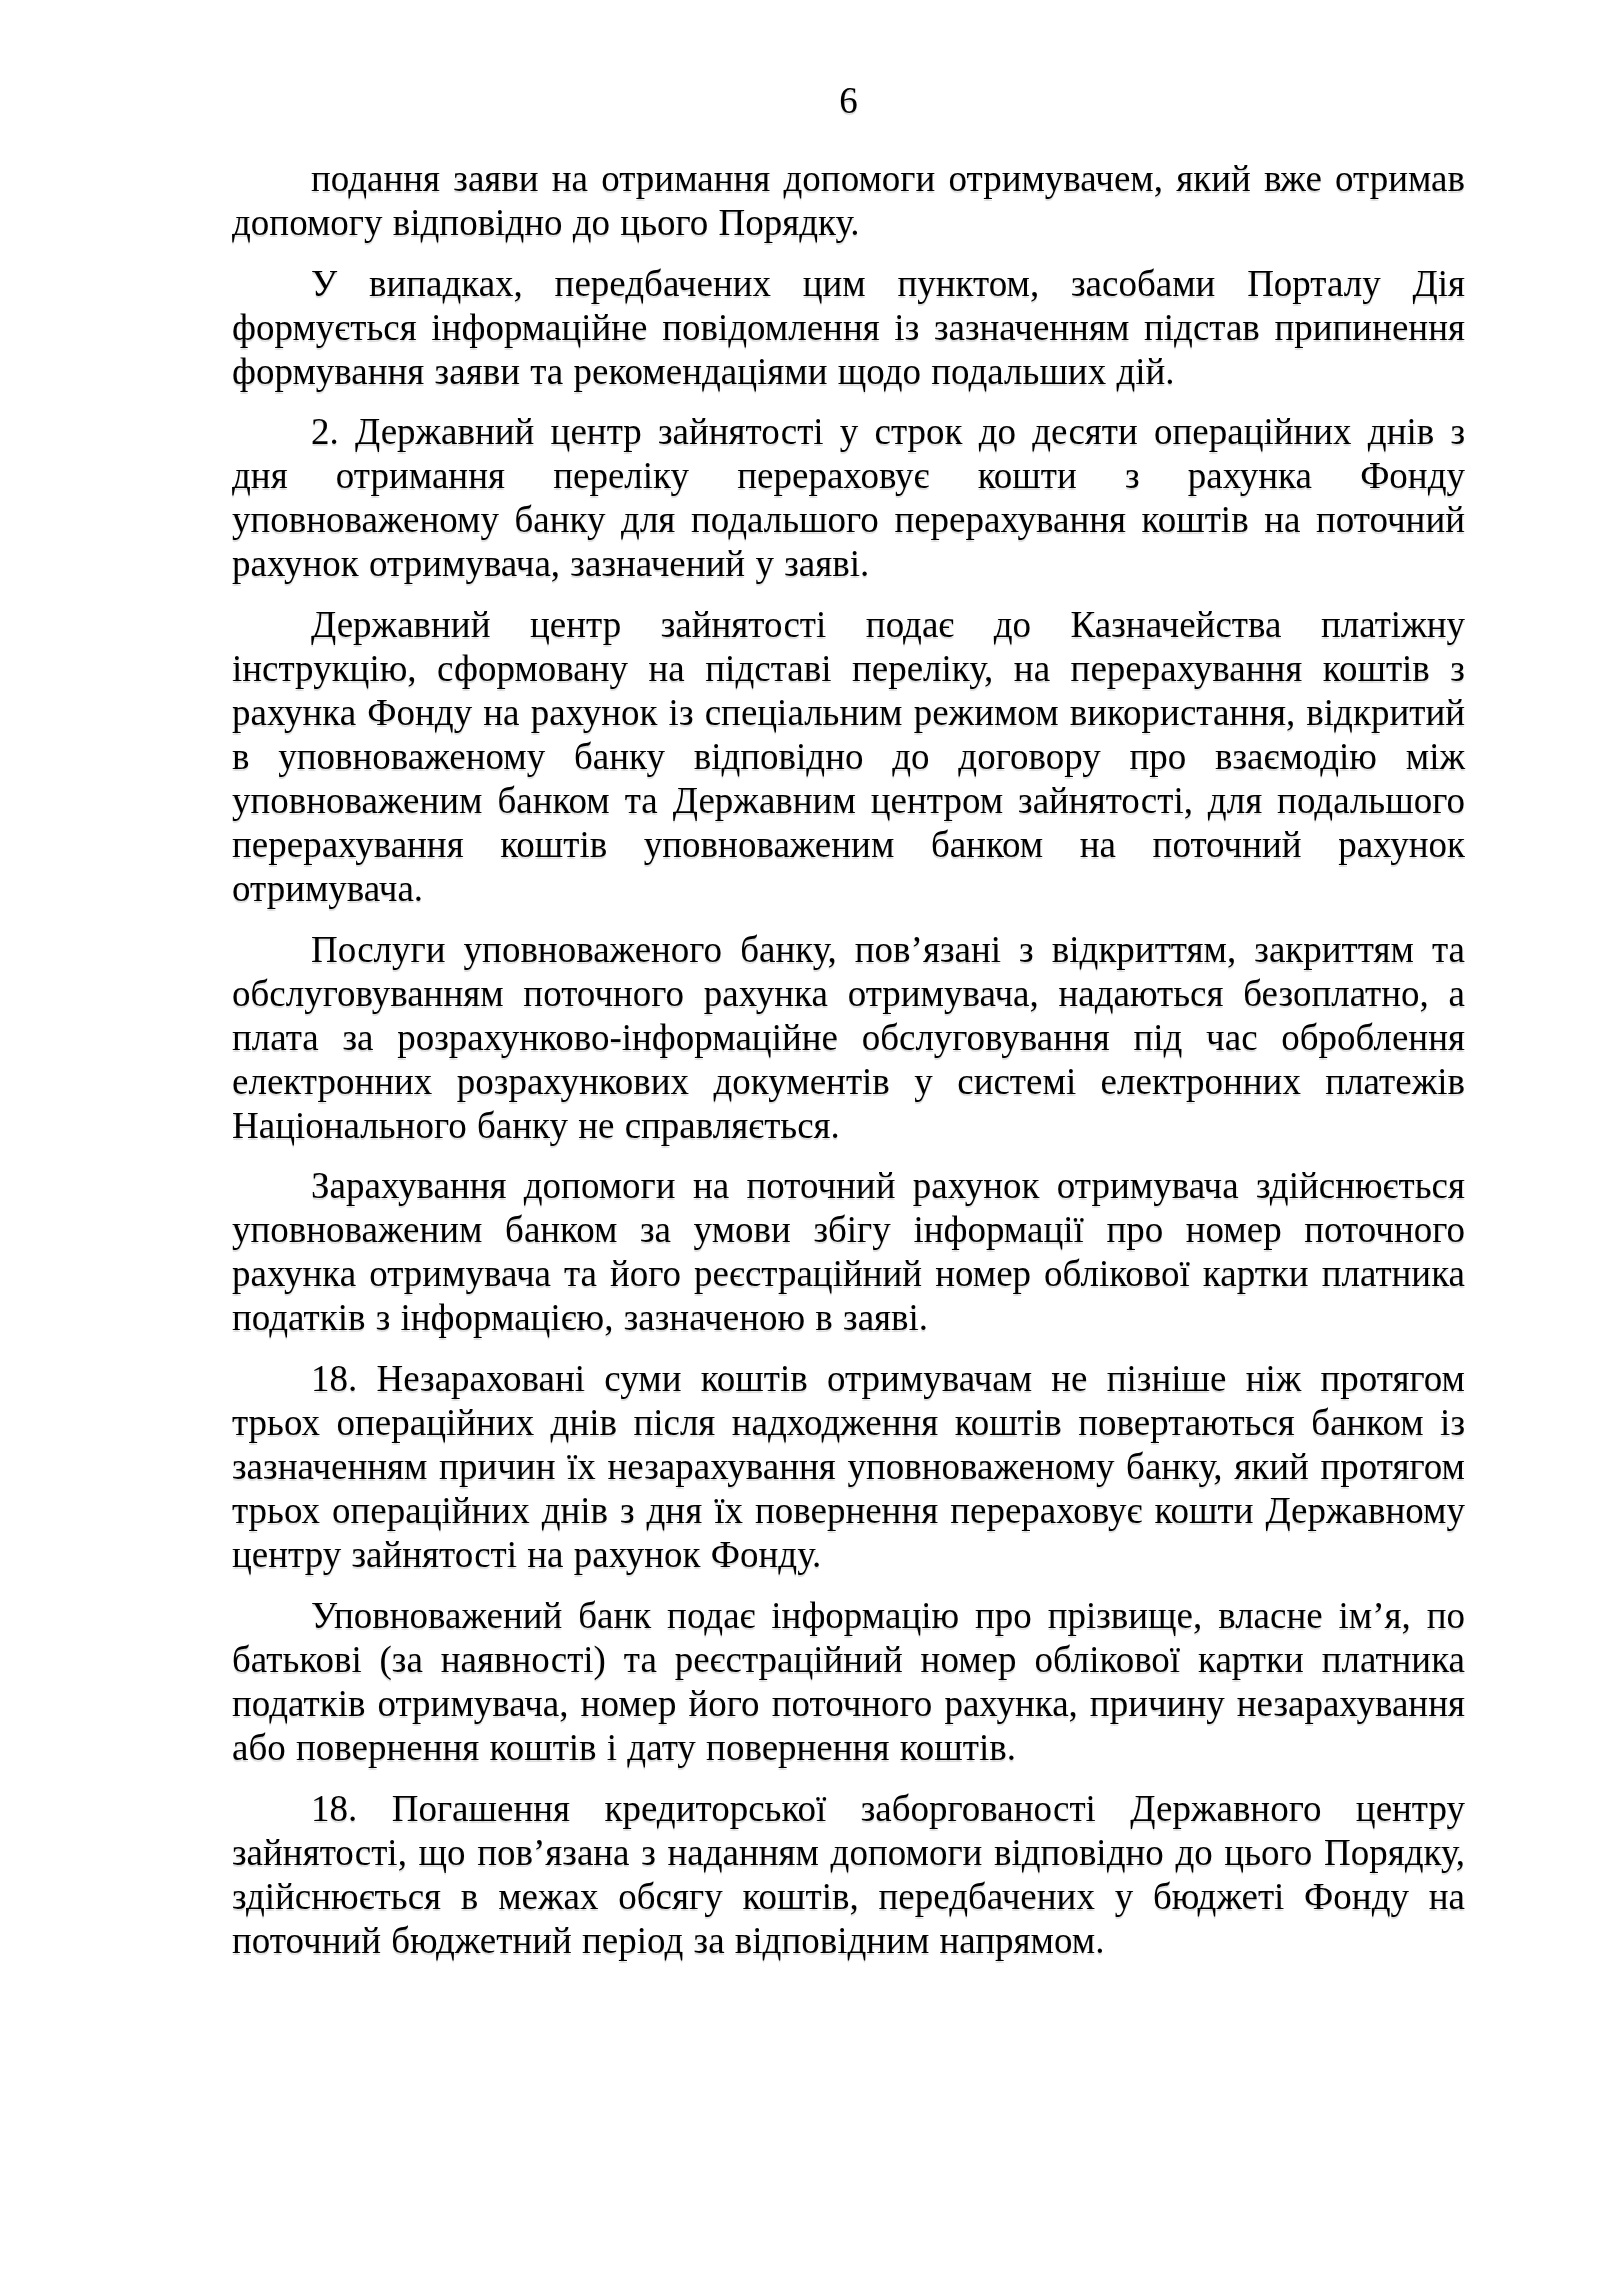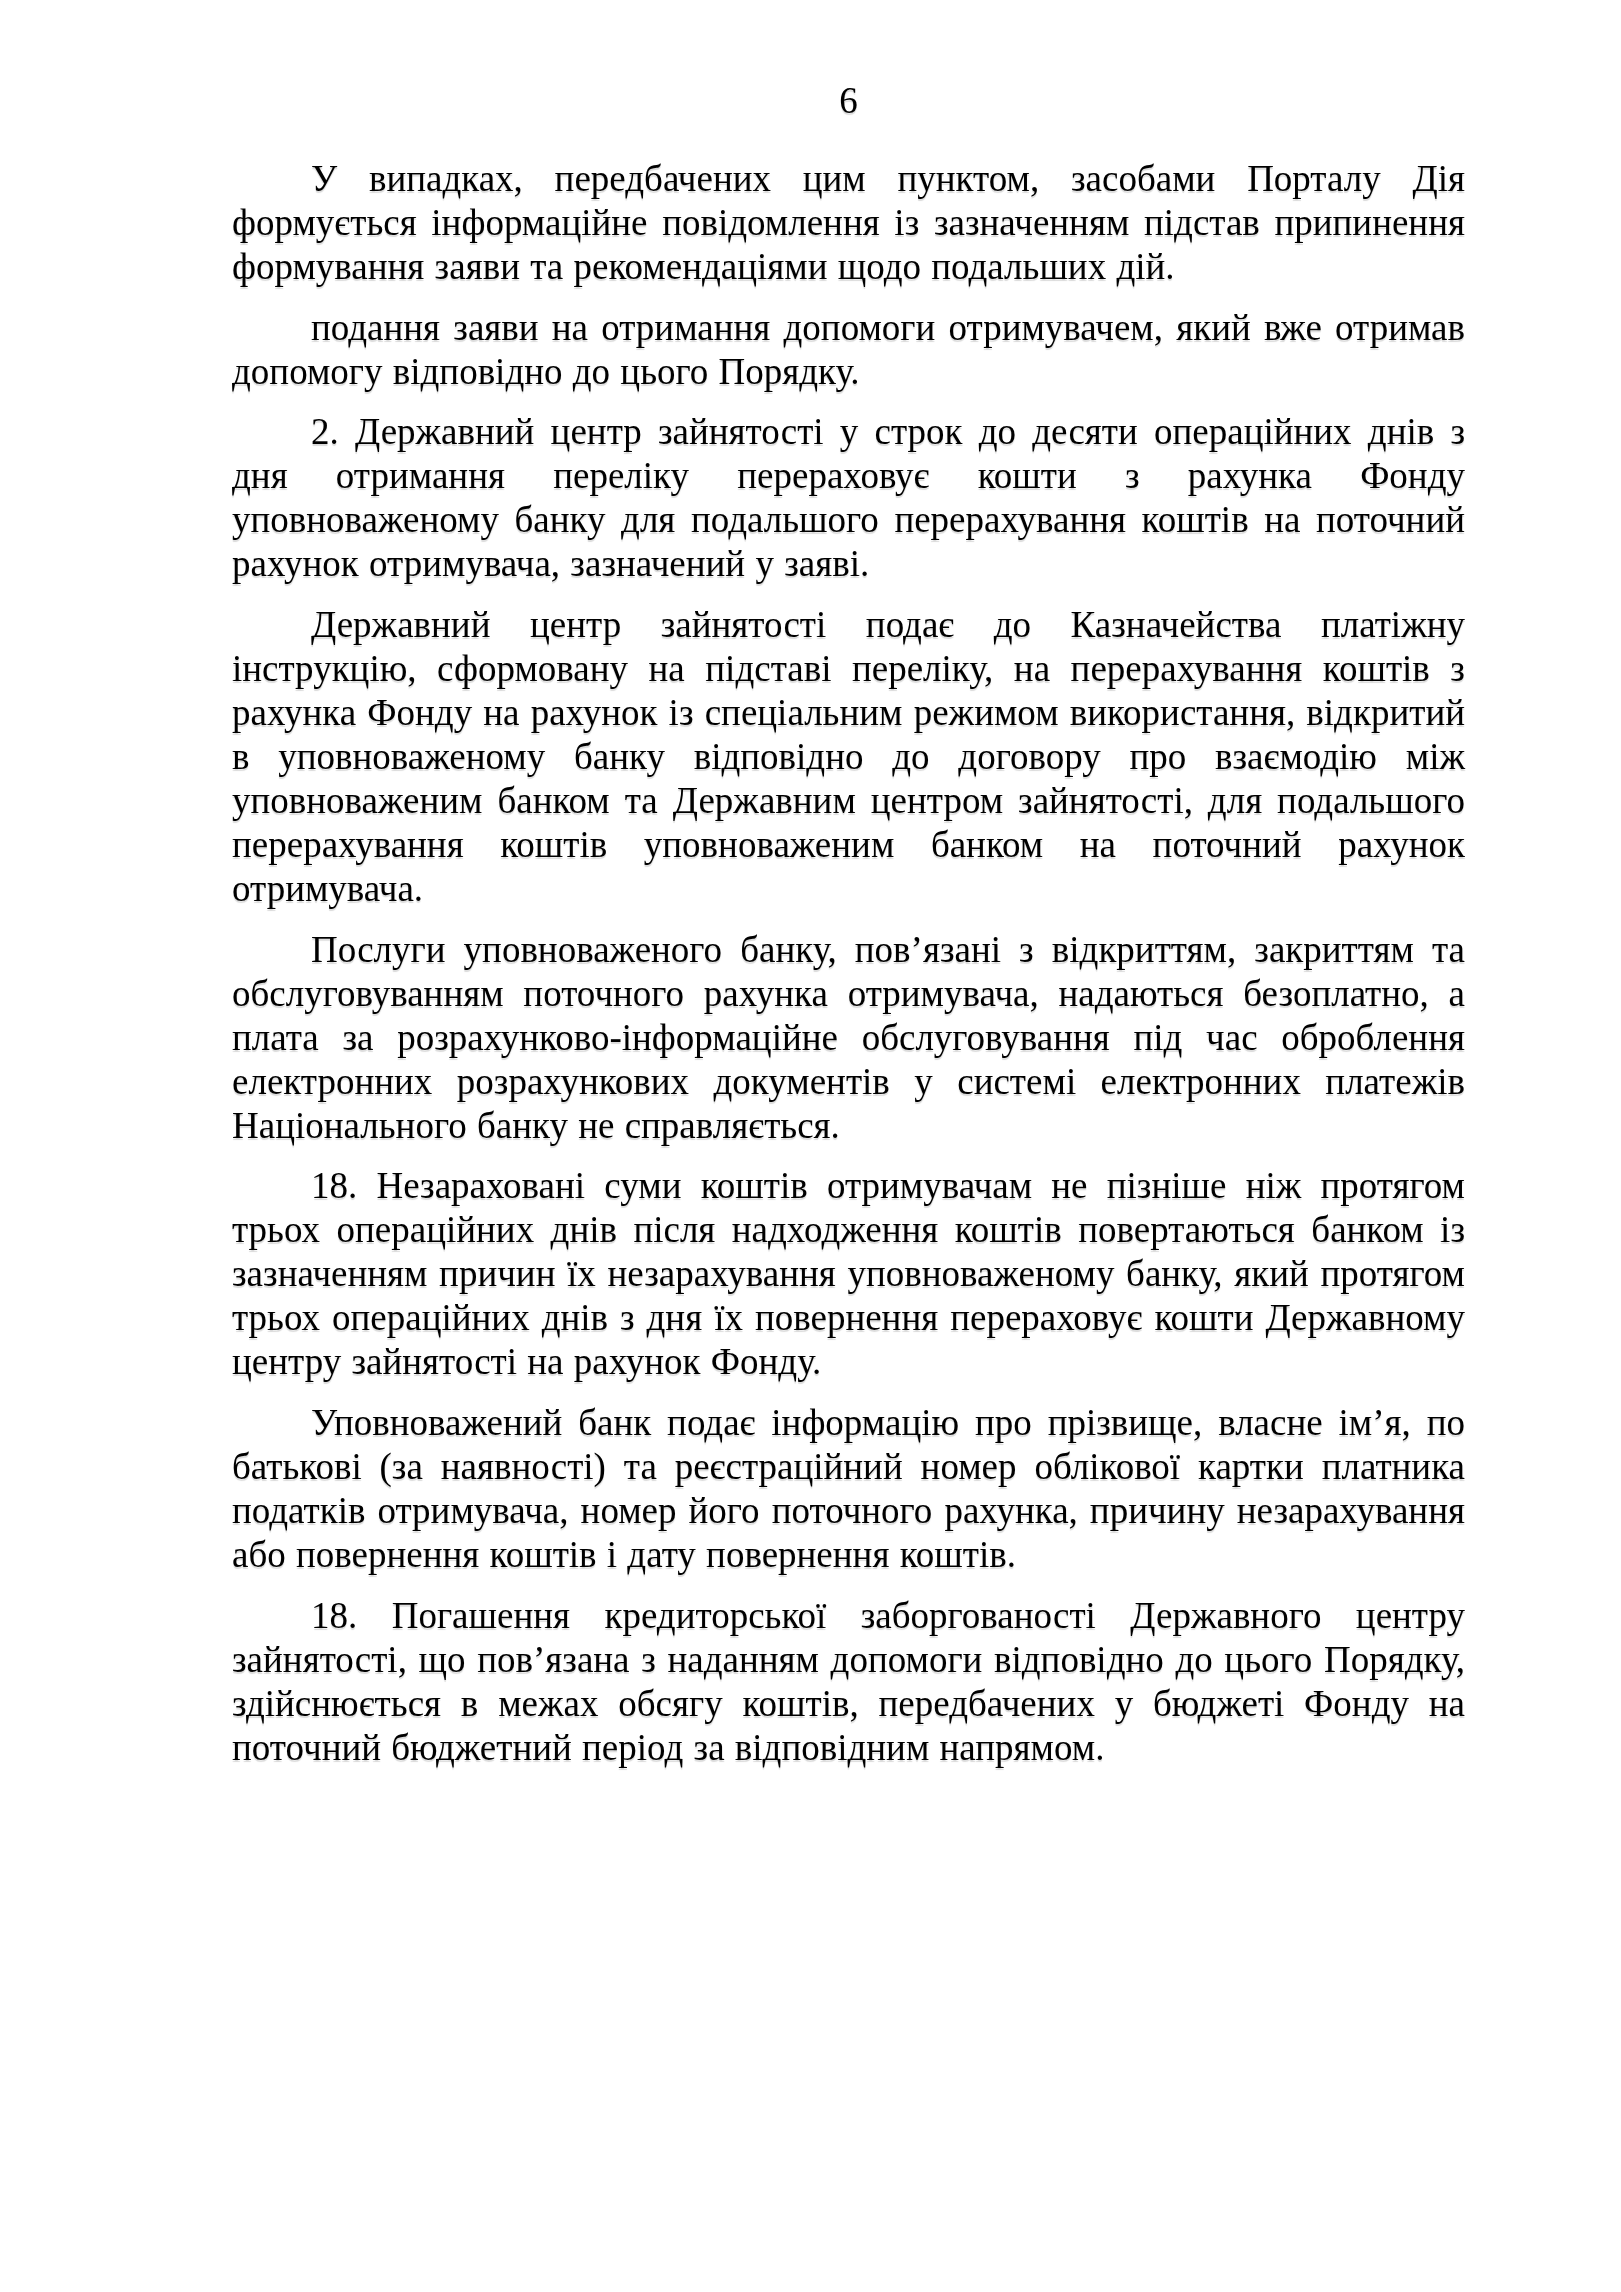--- a/index.html
+++ b/index.html
@@ -43,31 +43,32 @@
     text-shadow: 0 2px 1px rgba(0,0,0,0.15);
   }
 </style>
 </head>
 <body>
 
 <div class="page">
   <div class="content">
     <div class="page-number">6</div>
 
+    <p class="body-para">подання заяви на отримання допомоги отримувачем, який вже отримав допомогу відповідно до цього Порядку.</p>
+
     <p class="body-para">У випадках, передбачених цим пунктом, засобами Порталу Дія формується інформаційне повідомлення із зазначенням підстав припинення формування заяви та рекомендаціями щодо подальших дій.</p>
-
-    <p class="body-para">подання заяви на отримання допомоги отримувачем, який вже отримав допомогу відповідно до цього Порядку.</p>
 
     <p class="body-para">2. Державний центр зайнятості у строк до десяти операційних днів з дня отримання переліку перераховує кошти з рахунка Фонду уповноваженому банку для подальшого перерахування коштів на поточний рахунок отримувача, зазначений у заяві.</p>
 
     <p class="body-para">Державний центр зайнятості подає до Казначейства платіжну інструкцію, сформовану на підставі переліку, на перерахування коштів з рахунка Фонду на рахунок із спеціальним режимом використання, відкритий в уповноваженому банку відповідно до договору про взаємодію між уповноваженим банком та Державним центром зайнятості, для подальшого перерахування коштів уповноваженим банком на поточний рахунок отримувача.</p>
 
 
     <p class="body-para">Послуги уповноваженого банку, пов’язані з відкриттям, закриттям та обслуговуванням поточного рахунка отримувача, надаються безоплатно, а плата за розрахунково-інформаційне обслуговування під час оброблення електронних розрахункових документів у системі електронних платежів Національного банку не справляється.</p>
 
+    <p class="body-para">Зарахування допомоги на поточний рахунок отримувача здійснюється уповноваженим банком за умови збігу інформації про номер поточного рахунка отримувача та його реєстраційний номер облікової картки платника податків з інформацією, зазначеною в заяві.</p>
 
     <p class="body-para">18. Незараховані суми коштів отримувачам не пізніше ніж протягом трьох операційних днів після надходження коштів повертаються банком із зазначенням причин їх незарахування уповноваженому банку, який протягом трьох операційних днів з дня їх повернення перераховує кошти Державному центру зайнятості на рахунок Фонду.</p>
 
     <p class="body-para">Уповноважений банк подає інформацію про прізвище, власне ім’я, по батькові (за наявності) та реєстраційний номер облікової картки платника податків отримувача, номер його поточного рахунка, причину незарахування або повернення коштів і дату повернення коштів.</p>
 
     <p class="body-para">18. Погашення кредиторської заборгованості Державного центру зайнятості, що пов’язана з наданням допомоги відповідно до цього Порядку, здійснюється в межах обсягу коштів, передбачених у бюджеті Фонду на поточний бюджетний період за відповідним напрямом.</p>
   </div>
 </div>
 
 

